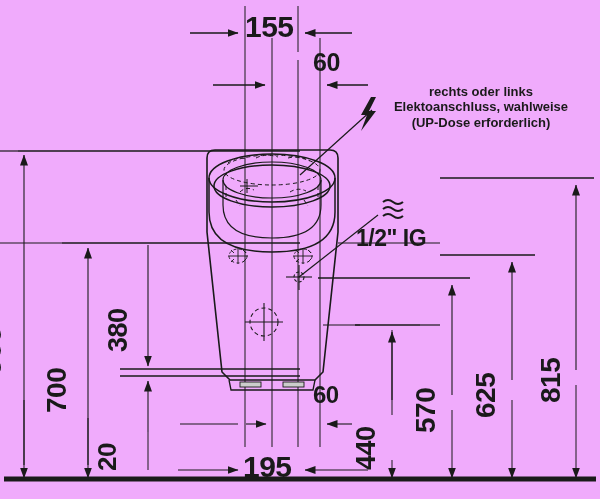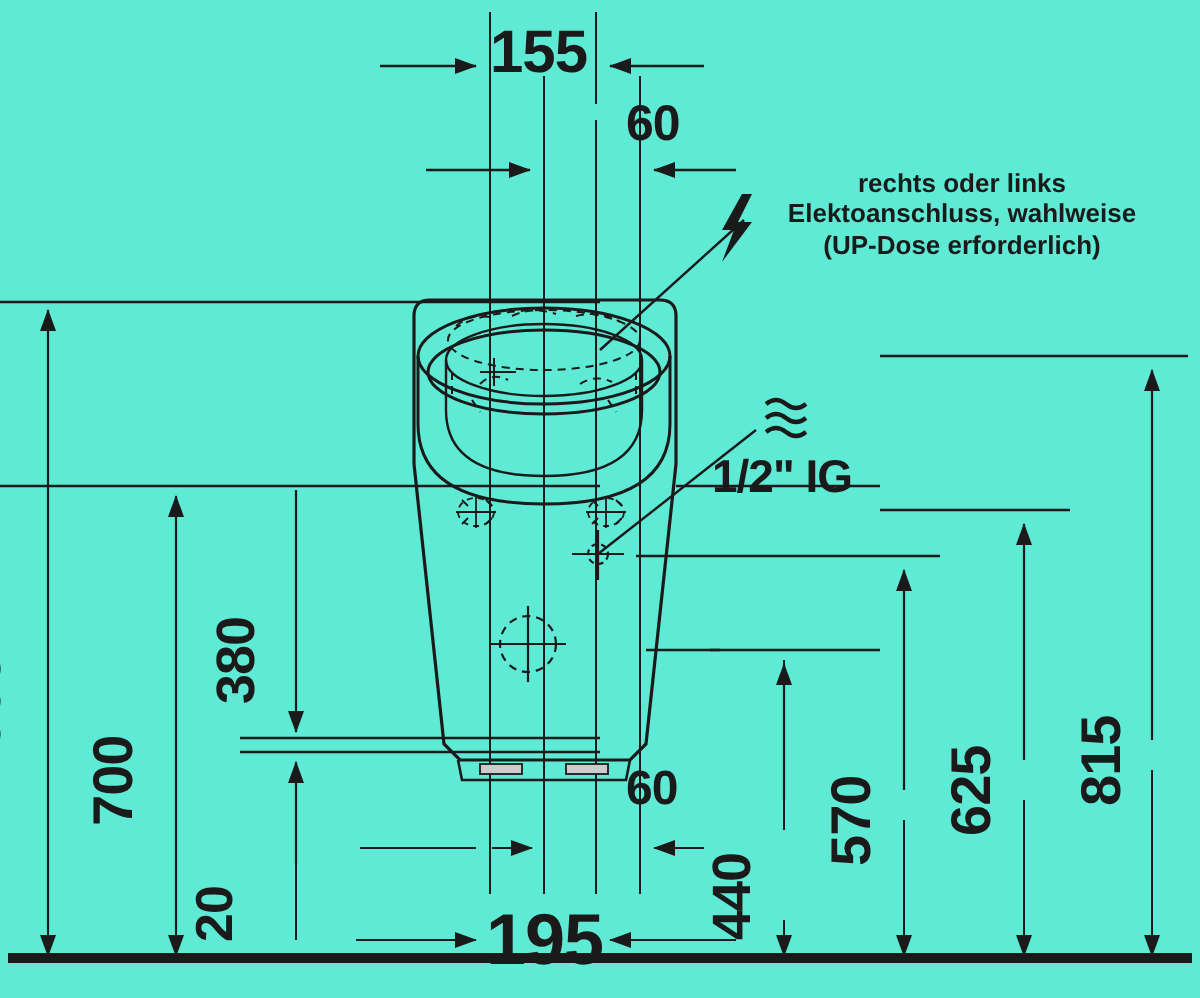--- a/index.html
+++ b/index.html
@@ -4,21 +4,21 @@
 <style>
   html, body {
     margin: 0;
     padding: 0;
     background: #ffffff;
   }
   #root {
     position: relative;
     width: 600px;
     height: 499px;
-    background: #5eead4;
+    background: #f0abfc;
     font-family: "Liberation Sans", sans-serif;
     overflow: hidden;
   }
   #canvas {
     position: absolute;
     left: 0;
     top: 0;
     width: 600px;
     height: 499px;
   }
@@ -240,21 +240,21 @@
   <div class="dimtext vert" style="left:6px; top:345px; font-size:30px;">905</div>
   <div class="dimtext vert" style="left:71px; top:385px; font-size:28px;">700</div>
   <div class="dimtext vert" style="left:132px; top:325px; font-size:27px;">380</div>
   <div class="dimtext vert" style="left:120px; top:445px; font-size:26px;">20</div>
 
   <div class="dimtext vert" style="left:380px; top:443px; font-size:27px;">440</div>
   <div class="dimtext vert" style="left:440px; top:405px; font-size:28px;">570</div>
   <div class="dimtext vert" style="left:500px; top:390px; font-size:28px;">625</div>
   <div class="dimtext vert" style="left:565px; top:375px; font-size:28px;">815</div>
 
-  <div class="dimtext" style="left:243px; top:452px; font-size:36px;">195</div>
+  <div class="dimtext" style="left:243px; top:452px; font-size:30px;">195</div>
   <div class="dimtext" style="left:313px; top:383px; font-size:24px;">60</div>
 
   <div class="note" style="left:481px; top:84px; font-size:13px; transform:translateX(-50%);">
     <span class="note-line">rechts oder links</span>
     <span class="note-line">Elektoanschluss, wahlweise</span>
     <span class="note-line">(UP-Dose erforderlich)</span>
   </div>
 
   <div class="dimtext" style="left:356px; top:227px; font-size:23px;">1/2" IG</div>
 

